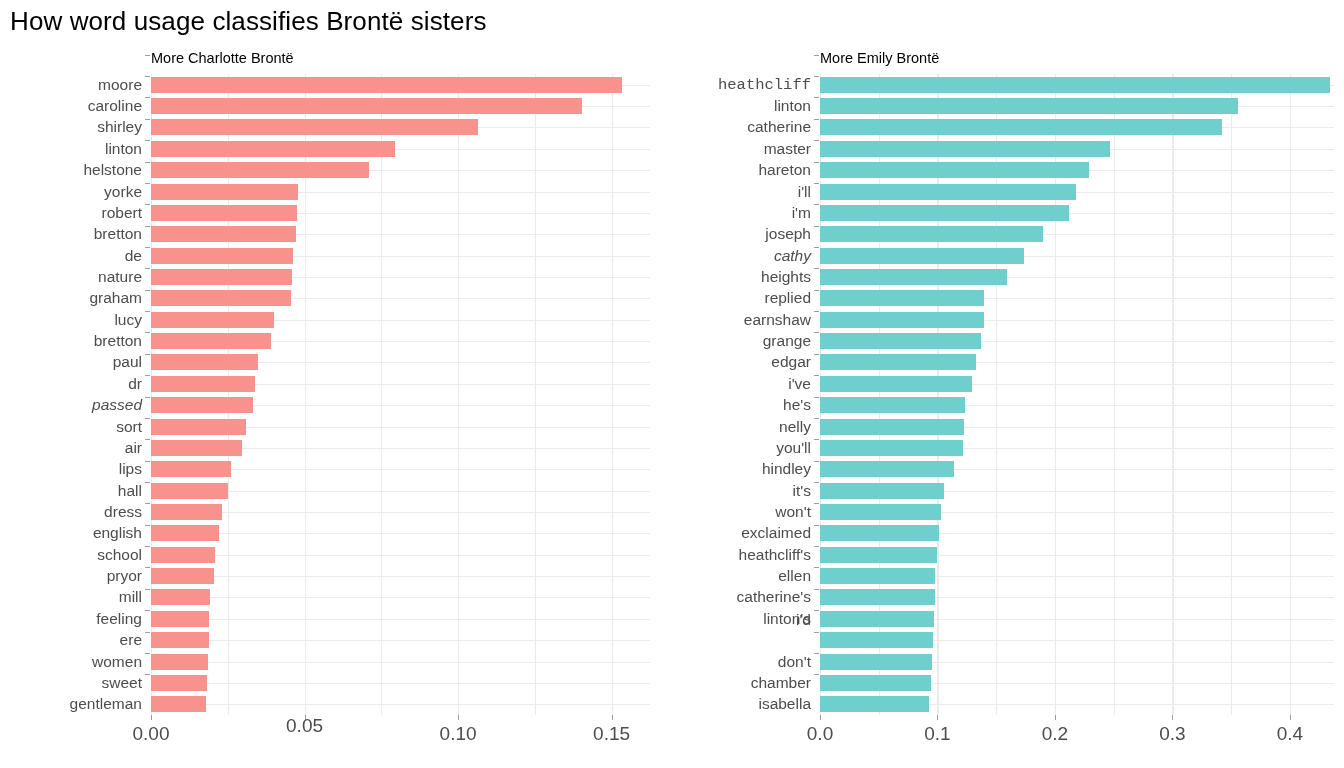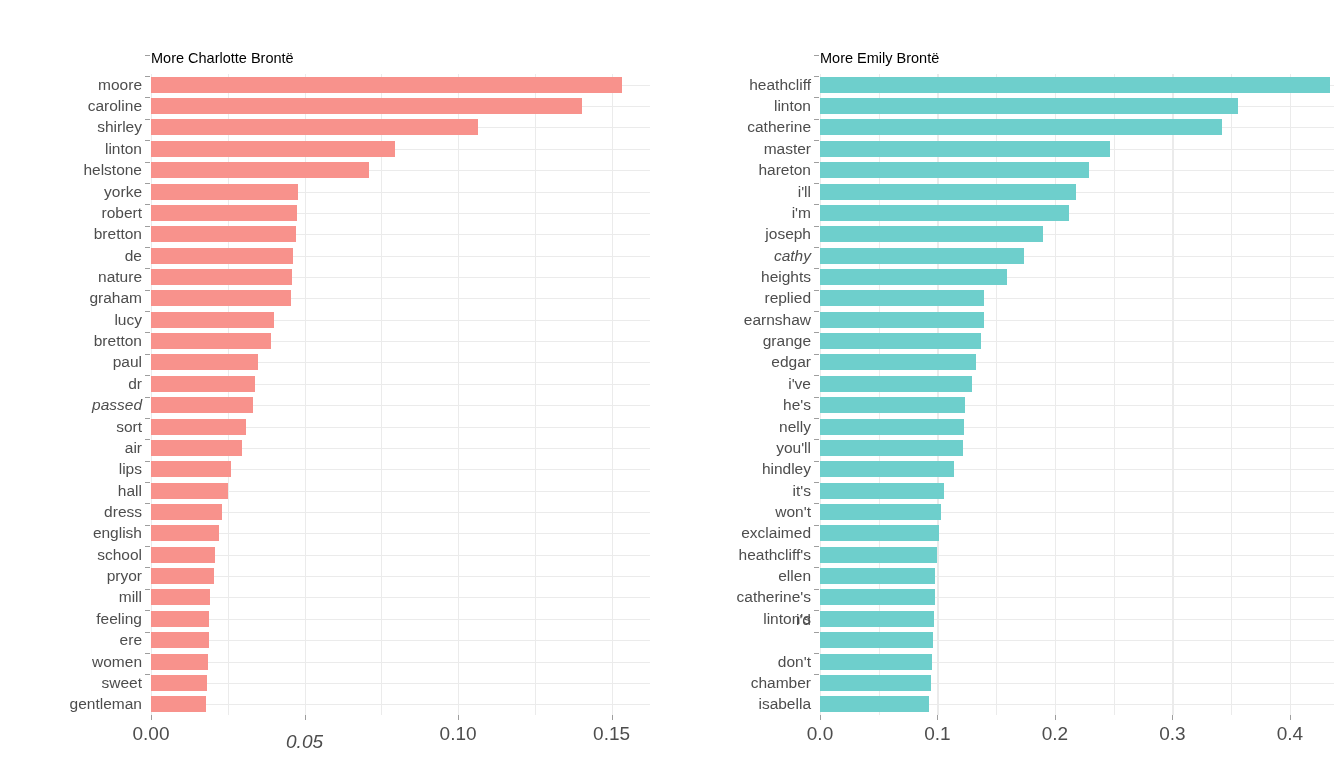--- a/index.html
+++ b/index.html
@@ -133,20 +133,21 @@
     left: 0;
     right: 0;
     height: 40px;
   }
 </style>
 </head>
 <body>
 
 <div id="root">
 
+  <div class="plot-title">How word usage classifies Brontë sisters</div>
 
   <div class="panel" id="panel-left">
     <div class="facet-label">More Charlotte Brontë</div>
     <div class="y-labels" id="ylabels-left">
         <div class="ylabel" style="top: 2.68333px;">moore</div>
         <div class="ylabel" style="top: 24.05px;">caroline</div>
         <div class="ylabel" style="top: 45.4167px;">shirley</div>
         <div class="ylabel" style="top: 66.7833px;">linton</div>
         <div class="ylabel" style="top: 88.15px;">helstone</div>
         <div class="ylabel" style="top: 109.517px;">yorke</div>
@@ -301,21 +302,21 @@
         </div>
         <div class="rowline" style="top: 630px;"></div>
         <div class="bar-row" style="top: 622.317px; width: 499px;">
           <div class="bar" title="gentleman: 0.0178" style="width: 54.6597px;"></div>
         </div>
       </div>
     <div class="axis-row" id="axis-left">
         <div class="xtick" style="left: 151px; top: 0px;"></div>
         <div class="xlabel" style="left: 151px; top: 8px;">0.00</div>
         <div class="xtick" style="left: 304.538px; top: 0px;"></div>
-        <div class="xlabel" style="left: 304.538px; top: 16px; font-style: italic;">0.05</div>
+        <div class="xlabel" style="left: 304.538px; top: 0;">0.05</div>
         <div class="xtick" style="left: 458.077px; top: 0px;"></div>
         <div class="xlabel" style="left: 458.077px; top: 8px;">0.10</div>
         <div class="xtick" style="left: 611.615px; top: 0px;"></div>
         <div class="xlabel" style="left: 611.615px; top: 8px;">0.15</div>
       </div>
   <div class="ytick" style="top: 11px;"></div>
       <div class="ytick" style="top: 32px;"></div>
       <div class="ytick" style="top: 53px;"></div>
       <div class="ytick" style="top: 75px;"></div>
       <div class="ytick" style="top: 96px;"></div>
@@ -342,21 +343,21 @@
       <div class="ytick" style="top: 545px;"></div>
       <div class="ytick" style="top: 566px;"></div>
       <div class="ytick" style="top: 588px;"></div>
       <div class="ytick" style="top: 609px;"></div>
       <div class="ytick" style="top: 630px;"></div>
     </div>
 
   <div class="panel" id="panel-right">
     <div class="facet-label">More Emily Brontë</div>
     <div class="y-labels" id="ylabels-right">
-        <div class="ylabel" style="top: 2.68333px;">heathcliff</div>
+        <div class="ylabel" style="top: 2.68333px; font-family: Liberation Mono, monospace;">heathcliff</div>
         <div class="ylabel" style="top: 24.05px;">linton</div>
         <div class="ylabel" style="top: 45.4167px;">catherine</div>
         <div class="ylabel" style="top: 66.7833px;">master</div>
         <div class="ylabel" style="top: 88.15px;">hareton</div>
         <div class="ylabel" style="top: 109.517px;">i'll</div>
         <div class="ylabel" style="top: 130.883px;">i'm</div>
         <div class="ylabel" style="top: 152.25px;">joseph</div>
         <div class="ylabel" style="top: 173.617px; font-style: italic;">cathy</div>
         <div class="ylabel" style="top: 194.983px;">heights</div>
         <div class="ylabel" style="top: 216.35px;">replied</div>

